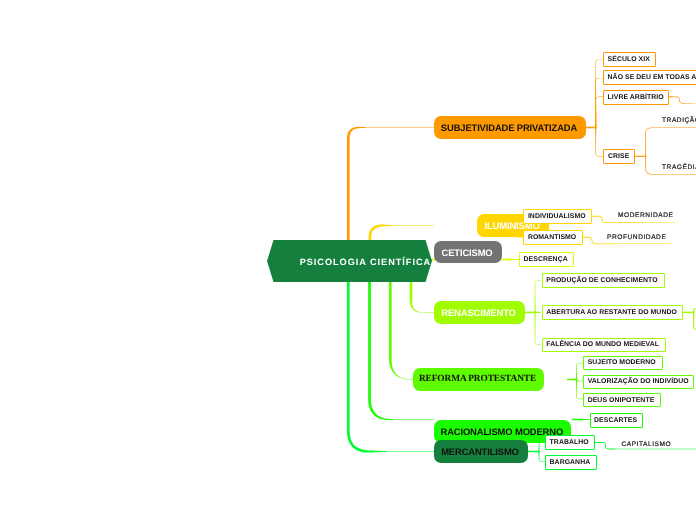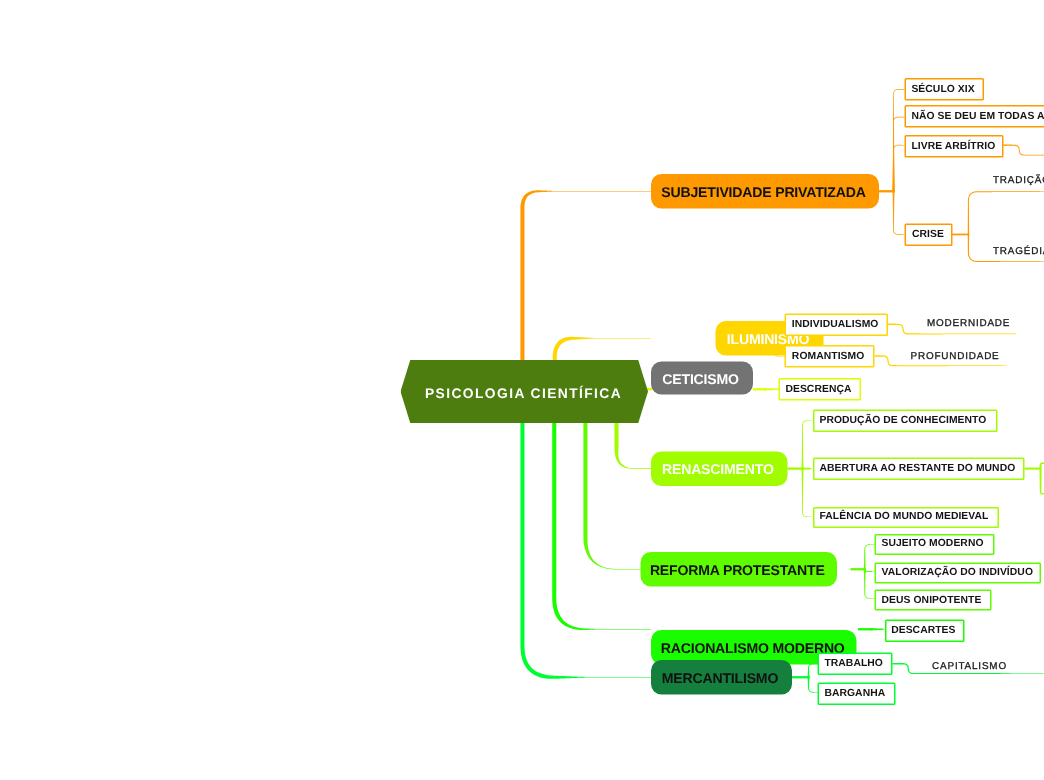--- a/index.html
+++ b/index.html
@@ -62,21 +62,21 @@
       <path d="M 595.00 443.05 L 595.80 443.01 L 596.60 443.00 L 597.40 442.99 L 598.20 442.98 L 599.00 442.97 L 599.80 442.97 L 600.60 442.96 L 601.40 442.95 L 602.17 442.95 L 602.93 443.04 L 603.62 443.15 L 604.18 443.49 L 604.61 443.98 L 604.92 444.58 L 605.02 445.30 L 605.12 446.09 L 605.24 446.93 L 605.55 447.75 L 606.07 448.52 L 606.87 449.01 L 607.70 449.26 L 608.55 449.38 L 609.37 449.39 L 610.18 449.39 L 610.98 449.39 L 611.78 449.39 L 612.58 449.38 L 613.38 449.38 L 614.18 449.38 L 614.98 449.38 L 615.78 449.37 L 616.58 449.37 L 617.38 449.37 L 618.18 449.37 L 618.98 449.36 L 619.78 449.36 L 620.58 449.36 L 621.38 449.36 L 622.18 449.35 L 622.98 449.35 L 623.78 449.35 L 624.58 449.35 L 625.38 449.34 L 626.18 449.34 L 626.98 449.34 L 627.78 449.34 L 628.58 449.34 L 629.38 449.33 L 630.18 449.33 L 630.98 449.33 L 631.78 449.33 L 632.58 449.33 L 633.38 449.32 L 634.18 449.32 L 634.98 449.32 L 635.78 449.32 L 636.58 449.32 L 637.38 449.31 L 638.18 449.31 L 638.98 449.31 L 639.78 449.31 L 640.58 449.31 L 641.38 449.31 L 642.18 449.30 L 642.98 449.30 L 643.78 449.30 L 644.58 449.30 L 645.38 449.30 L 646.18 449.30 L 646.98 449.29 L 647.78 449.29 L 648.58 449.29 L 649.38 449.29 L 650.18 449.29 L 650.98 449.29 L 651.78 449.28 L 652.58 449.28 L 653.38 449.28 L 654.18 449.28 L 654.98 449.28 L 655.78 449.28 L 656.58 449.27 L 657.38 449.27 L 658.18 449.27 L 658.98 449.27 L 659.78 449.27 L 660.58 449.27 L 661.38 449.27 L 662.18 449.26 L 662.98 449.26 L 663.78 449.26 L 664.58 449.26 L 665.38 449.26 L 666.18 449.26 L 666.98 449.26 L 667.78 449.25 L 668.58 449.25 L 669.38 449.25 L 670.18 449.25 L 670.98 449.25 L 671.78 449.25 L 672.58 449.25 L 673.38 449.25 L 674.18 449.24 L 674.98 449.24 L 675.78 449.24 L 676.58 449.24 L 677.38 449.24 L 678.18 449.24 L 678.98 449.24 L 679.78 449.23 L 680.58 449.23 L 681.38 449.23 L 682.18 449.23 L 682.98 449.23 L 683.78 449.23 L 684.58 449.23 L 685.38 449.23 L 686.18 449.22 L 686.98 449.22 L 687.78 449.22 L 688.58 449.22 L 689.38 449.22 L 690.18 449.22 L 690.98 449.22 L 691.78 449.22 L 692.58 449.22 L 693.38 449.21 L 694.18 449.21 L 694.98 449.21 L 695.78 449.21 L 696.00 449.21 L 696.00 448.79 L 695.78 448.79 L 694.98 448.79 L 694.18 448.79 L 693.38 448.79 L 692.58 448.78 L 691.78 448.78 L 690.98 448.78 L 690.18 448.78 L 689.38 448.78 L 688.58 448.78 L 687.78 448.78 L 686.98 448.78 L 686.18 448.78 L 685.38 448.77 L 684.58 448.77 L 683.78 448.77 L 682.98 448.77 L 682.18 448.77 L 681.38 448.77 L 680.58 448.77 L 679.78 448.77 L 678.98 448.76 L 678.18 448.76 L 677.38 448.76 L 676.58 448.76 L 675.78 448.76 L 674.98 448.76 L 674.18 448.76 L 673.38 448.75 L 672.58 448.75 L 671.78 448.75 L 670.98 448.75 L 670.18 448.75 L 669.38 448.75 L 668.58 448.75 L 667.78 448.75 L 666.98 448.74 L 666.18 448.74 L 665.38 448.74 L 664.58 448.74 L 663.78 448.74 L 662.98 448.74 L 662.18 448.74 L 661.38 448.73 L 660.58 448.73 L 659.78 448.73 L 658.98 448.73 L 658.18 448.73 L 657.38 448.73 L 656.58 448.73 L 655.78 448.72 L 654.98 448.72 L 654.18 448.72 L 653.38 448.72 L 652.58 448.72 L 651.78 448.72 L 650.98 448.71 L 650.18 448.71 L 649.38 448.71 L 648.58 448.71 L 647.78 448.71 L 646.98 448.71 L 646.18 448.70 L 645.38 448.70 L 644.58 448.70 L 643.78 448.70 L 642.98 448.70 L 642.18 448.70 L 641.38 448.69 L 640.58 448.69 L 639.78 448.69 L 638.98 448.69 L 638.18 448.69 L 637.38 448.69 L 636.58 448.68 L 635.78 448.68 L 634.98 448.68 L 634.18 448.68 L 633.38 448.68 L 632.58 448.67 L 631.78 448.67 L 630.98 448.67 L 630.18 448.67 L 629.38 448.67 L 628.58 448.66 L 627.78 448.66 L 626.98 448.66 L 626.18 448.66 L 625.38 448.66 L 624.58 448.65 L 623.78 448.65 L 622.98 448.65 L 622.18 448.65 L 621.38 448.64 L 620.58 448.64 L 619.78 448.64 L 618.98 448.64 L 618.18 448.63 L 617.38 448.63 L 616.58 448.63 L 615.78 448.63 L 614.98 448.62 L 614.18 448.62 L 613.38 448.62 L 612.58 448.62 L 611.78 448.61 L 610.98 448.61 L 610.18 448.61 L 609.38 448.61 L 608.61 448.59 L 607.87 448.48 L 607.20 448.27 L 606.63 447.94 L 606.29 447.38 L 606.05 446.73 L 605.95 445.98 L 605.85 445.19 L 605.73 444.32 L 605.33 443.51 L 604.74 442.82 L 603.93 442.33 L 603.06 442.16 L 602.23 442.05 L 601.40 442.05 L 600.60 442.04 L 599.80 442.03 L 599.00 442.03 L 598.20 442.02 L 597.40 442.01 L 596.60 442.00 L 595.80 441.99 L 595.00 441.95 Z" fill="#00FC33" stroke="none"></path>
       <path d="M 669.00 97.35 L 669.80 97.28 L 670.60 97.26 L 671.40 97.24 L 672.20 97.23 L 673.00 97.21 L 673.80 97.20 L 674.60 97.19 L 675.40 97.18 L 676.18 97.17 L 676.94 97.26 L 677.65 97.38 L 678.23 97.72 L 678.68 98.24 L 679.00 98.85 L 679.11 99.58 L 679.20 100.38 L 679.32 101.20 L 679.58 102.01 L 680.06 102.78 L 680.82 103.26 L 681.62 103.54 L 682.45 103.65 L 683.27 103.68 L 684.08 103.68 L 684.88 103.67 L 685.68 103.67 L 686.48 103.66 L 687.28 103.66 L 688.08 103.65 L 688.88 103.65 L 689.68 103.64 L 690.48 103.64 L 691.28 103.63 L 692.08 103.63 L 692.88 103.63 L 693.68 103.62 L 694.48 103.62 L 695.28 103.61 L 696.00 103.61 L 696.00 103.19 L 695.28 103.19 L 694.48 103.18 L 693.68 103.18 L 692.88 103.17 L 692.08 103.17 L 691.28 103.17 L 690.48 103.16 L 689.68 103.16 L 688.88 103.15 L 688.08 103.15 L 687.28 103.14 L 686.48 103.14 L 685.68 103.13 L 684.88 103.13 L 684.08 103.12 L 683.28 103.12 L 682.51 103.08 L 681.76 102.97 L 681.08 102.72 L 680.50 102.35 L 680.15 101.75 L 679.94 101.06 L 679.84 100.30 L 679.76 99.50 L 679.64 98.65 L 679.25 97.86 L 678.68 97.19 L 677.90 96.71 L 677.05 96.54 L 676.22 96.43 L 675.40 96.42 L 674.60 96.41 L 673.80 96.40 L 673.00 96.39 L 672.20 96.37 L 671.40 96.36 L 670.60 96.34 L 669.80 96.32 L 669.00 96.25 Z" fill="#FF9900" stroke="none"></path>
       <path d="M 634.50 156.88 L 635.30 156.88 L 636.10 156.88 L 636.90 156.88 L 637.70 156.88 L 638.50 156.88 L 639.30 156.88 L 640.10 156.88 L 640.90 156.88 L 641.70 156.88 L 642.50 156.88 L 643.30 156.88 L 644.10 156.88 L 644.90 156.88 L 645.70 156.88 L 646.20 156.88 L 646.20 155.73 L 645.70 155.73 L 644.90 155.73 L 644.10 155.73 L 643.30 155.73 L 642.50 155.73 L 641.70 155.73 L 640.90 155.73 L 640.10 155.73 L 639.30 155.73 L 638.50 155.73 L 637.70 155.73 L 636.90 155.73 L 636.10 155.73 L 635.30 155.73 L 634.50 155.73 Z" fill="#FF9900" stroke="none"></path>
       <path d="M 646.10 156.30 L 646.07 155.50 L 646.06 154.70 L 646.05 153.90 L 646.04 153.10 L 646.03 152.30 L 646.03 151.50 L 646.02 150.70 L 646.02 149.90 L 646.01 149.10 L 646.01 148.30 L 646.00 147.50 L 646.00 146.70 L 645.99 145.90 L 645.99 145.10 L 645.99 144.30 L 645.98 143.50 L 645.98 142.70 L 645.97 141.90 L 645.97 141.10 L 645.97 140.30 L 645.96 139.50 L 645.96 138.70 L 645.96 137.90 L 645.95 137.10 L 645.95 136.30 L 645.95 135.50 L 645.95 134.70 L 645.94 133.91 L 646.00 133.13 L 646.07 132.36 L 646.23 131.62 L 646.47 130.90 L 646.82 130.25 L 647.25 129.65 L 647.82 129.18 L 648.42 128.75 L 649.14 128.51 L 649.86 128.27 L 650.62 128.21 L 651.41 128.13 L 652.19 128.11 L 652.99 128.11 L 653.79 128.11 L 654.59 128.10 L 655.39 128.10 L 656.19 128.10 L 656.99 128.10 L 657.79 128.09 L 658.59 128.09 L 659.39 128.09 L 660.19 128.09 L 660.99 128.09 L 661.79 128.08 L 662.59 128.08 L 663.39 128.08 L 664.19 128.08 L 664.99 128.08 L 665.79 128.07 L 666.59 128.07 L 667.39 128.07 L 668.19 128.07 L 668.99 128.07 L 669.79 128.06 L 670.59 128.06 L 671.39 128.06 L 672.19 128.06 L 672.99 128.06 L 673.79 128.06 L 674.59 128.05 L 675.39 128.05 L 676.19 128.05 L 676.99 128.05 L 677.79 128.05 L 678.59 128.05 L 679.39 128.04 L 680.19 128.04 L 680.99 128.04 L 681.79 128.04 L 682.59 128.04 L 683.39 128.03 L 684.19 128.03 L 684.99 128.03 L 685.79 128.03 L 686.59 128.03 L 687.39 128.03 L 688.19 128.03 L 688.99 128.02 L 689.79 128.02 L 690.59 128.02 L 691.39 128.02 L 692.19 128.02 L 692.99 128.02 L 693.79 128.01 L 694.59 128.01 L 695.39 128.01 L 696.00 128.01 L 696.00 127.59 L 695.39 127.59 L 694.59 127.59 L 693.79 127.59 L 692.99 127.58 L 692.19 127.58 L 691.39 127.58 L 690.59 127.58 L 689.79 127.58 L 688.99 127.58 L 688.19 127.57 L 687.39 127.57 L 686.59 127.57 L 685.79 127.57 L 684.99 127.57 L 684.19 127.57 L 683.39 127.57 L 682.59 127.56 L 681.79 127.56 L 680.99 127.56 L 680.19 127.56 L 679.39 127.56 L 678.59 127.55 L 677.79 127.55 L 676.99 127.55 L 676.19 127.55 L 675.39 127.55 L 674.59 127.55 L 673.79 127.54 L 672.99 127.54 L 672.19 127.54 L 671.39 127.54 L 670.59 127.54 L 669.79 127.54 L 668.99 127.53 L 668.19 127.53 L 667.39 127.53 L 666.59 127.53 L 665.79 127.53 L 664.99 127.52 L 664.19 127.52 L 663.39 127.52 L 662.59 127.52 L 661.79 127.52 L 660.99 127.51 L 660.19 127.51 L 659.39 127.51 L 658.59 127.51 L 657.79 127.51 L 656.99 127.50 L 656.19 127.50 L 655.39 127.50 L 654.59 127.50 L 653.79 127.49 L 652.99 127.49 L 652.18 127.49 L 651.37 127.51 L 650.56 127.58 L 649.73 127.65 L 648.94 127.91 L 648.13 128.18 L 647.43 128.67 L 646.77 129.20 L 646.27 129.90 L 645.86 130.64 L 645.59 131.44 L 645.40 132.25 L 645.32 133.07 L 645.26 133.89 L 645.25 134.70 L 645.25 135.50 L 645.25 136.30 L 645.25 137.10 L 645.24 137.90 L 645.24 138.70 L 645.24 139.50 L 645.23 140.30 L 645.23 141.10 L 645.23 141.90 L 645.22 142.70 L 645.22 143.50 L 645.21 144.30 L 645.21 145.10 L 645.21 145.90 L 645.20 146.70 L 645.20 147.50 L 645.19 148.30 L 645.19 149.10 L 645.18 149.90 L 645.18 150.70 L 645.17 151.50 L 645.17 152.30 L 645.16 153.10 L 645.15 153.90 L 645.14 154.70 L 645.13 155.50 L 645.10 156.30 Z" fill="#FF9900" stroke="none"></path>
       <path d="M 645.10 156.30 L 645.13 157.10 L 645.15 157.90 L 645.16 158.70 L 645.16 159.50 L 645.17 160.30 L 645.18 161.10 L 645.18 161.90 L 645.19 162.70 L 645.20 163.50 L 645.20 164.30 L 645.21 165.10 L 645.21 165.90 L 645.22 166.70 L 645.22 167.50 L 645.22 168.32 L 645.30 169.13 L 645.38 169.96 L 645.59 170.77 L 645.87 171.57 L 646.30 172.30 L 646.81 173.00 L 647.50 173.52 L 648.22 173.98 L 649.03 174.25 L 649.83 174.48 L 650.66 174.55 L 651.47 174.62 L 652.29 174.63 L 653.09 174.63 L 653.89 174.63 L 654.69 174.62 L 655.49 174.62 L 656.29 174.62 L 657.09 174.61 L 657.89 174.61 L 658.69 174.61 L 659.49 174.61 L 660.29 174.60 L 661.09 174.60 L 661.89 174.60 L 662.69 174.60 L 663.49 174.59 L 664.29 174.59 L 665.09 174.59 L 665.89 174.59 L 666.69 174.58 L 667.49 174.58 L 668.29 174.58 L 669.09 174.58 L 669.89 174.57 L 670.69 174.57 L 671.49 174.57 L 672.29 174.57 L 673.09 174.57 L 673.89 174.56 L 674.69 174.56 L 675.49 174.56 L 676.29 174.56 L 677.09 174.55 L 677.89 174.55 L 678.69 174.55 L 679.49 174.55 L 680.29 174.55 L 681.09 174.54 L 681.89 174.54 L 682.69 174.54 L 683.49 174.54 L 684.29 174.54 L 685.09 174.54 L 685.89 174.53 L 686.69 174.53 L 687.49 174.53 L 688.29 174.53 L 689.09 174.53 L 689.89 174.52 L 690.69 174.52 L 691.49 174.52 L 692.29 174.52 L 693.09 174.52 L 693.89 174.51 L 694.69 174.51 L 695.49 174.51 L 696.00 174.51 L 696.00 174.09 L 695.49 174.09 L 694.69 174.09 L 693.89 174.09 L 693.09 174.08 L 692.29 174.08 L 691.49 174.08 L 690.69 174.08 L 689.89 174.08 L 689.09 174.07 L 688.29 174.07 L 687.49 174.07 L 686.69 174.07 L 685.89 174.07 L 685.09 174.06 L 684.29 174.06 L 683.49 174.06 L 682.69 174.06 L 681.89 174.06 L 681.09 174.06 L 680.29 174.05 L 679.49 174.05 L 678.69 174.05 L 677.89 174.05 L 677.09 174.05 L 676.29 174.04 L 675.49 174.04 L 674.69 174.04 L 673.89 174.04 L 673.09 174.03 L 672.29 174.03 L 671.49 174.03 L 670.69 174.03 L 669.89 174.03 L 669.09 174.02 L 668.29 174.02 L 667.49 174.02 L 666.69 174.02 L 665.89 174.01 L 665.09 174.01 L 664.29 174.01 L 663.49 174.01 L 662.69 174.00 L 661.89 174.00 L 661.09 174.00 L 660.29 174.00 L 659.49 173.99 L 658.69 173.99 L 657.89 173.99 L 657.09 173.99 L 656.29 173.98 L 655.49 173.98 L 654.69 173.98 L 653.89 173.97 L 653.09 173.97 L 652.29 173.97 L 651.51 173.96 L 650.72 173.88 L 649.96 173.81 L 649.23 173.59 L 648.52 173.36 L 647.91 172.95 L 647.32 172.51 L 646.90 171.91 L 646.52 171.27 L 646.29 170.56 L 646.11 169.83 L 646.04 169.06 L 645.98 168.28 L 645.98 167.50 L 645.98 166.70 L 645.99 165.90 L 645.99 165.10 L 646.00 164.30 L 646.00 163.50 L 646.01 162.70 L 646.02 161.90 L 646.02 161.10 L 646.03 160.30 L 646.04 159.50 L 646.04 158.70 L 646.05 157.90 L 646.07 157.10 L 646.10 156.30 Z" fill="#FF9900" stroke="none"></path>
       <path d="M 683.00 313.10 L 683.80 313.10 L 684.60 313.10 L 685.40 313.10 L 686.20 313.10 L 687.00 313.10 L 687.80 313.10 L 688.60 313.10 L 689.40 313.10 L 690.20 313.10 L 691.00 313.10 L 691.80 313.10 L 692.60 313.10 L 693.40 313.10 L 694.20 313.10 L 694.20 312.40 L 694.20 312.40 L 694.20 311.70 L 693.40 311.70 L 692.60 311.70 L 691.80 311.70 L 691.00 311.70 L 690.20 311.70 L 689.40 311.70 L 688.60 311.70 L 687.80 311.70 L 687.00 311.70 L 686.20 311.70 L 685.40 311.70 L 684.60 311.70 L 683.80 311.70 L 683.00 311.70 Z" fill="#A2FC00" stroke="none"></path>
       <path d="M 694.40 312.40 L 694.38 311.60 L 694.36 310.80 L 694.33 310.08 L 694.39 309.60 L 694.72 309.41 L 695.36 309.37 L 696.00 309.35 L 696.00 308.25 L 695.33 308.23 L 694.38 308.28 L 693.40 308.88 L 693.07 309.92 L 693.04 310.80 L 693.02 311.60 L 693.00 312.40 Z" fill="#A2FC00" stroke="none"></path>
       <path d="M 693.00 312.40 L 693.01 313.20 L 693.02 314.00 L 693.03 314.80 L 693.04 315.60 L 693.05 316.40 L 693.06 317.20 L 693.08 318.00 L 693.09 318.80 L 693.10 319.60 L 693.11 320.40 L 693.12 321.20 L 693.13 322.00 L 693.14 322.80 L 693.15 323.60 L 693.16 324.40 L 693.17 325.20 L 693.18 326.00 L 693.19 326.80 L 693.20 327.62 L 693.29 328.55 L 693.91 329.42 L 694.89 329.66 L 695.75 329.65 L 696.00 329.65 L 696.00 328.75 L 695.75 328.75 L 695.00 328.74 L 694.44 328.63 L 694.21 328.24 L 694.20 327.58 L 694.21 326.80 L 694.22 326.00 L 694.23 325.20 L 694.24 324.40 L 694.25 323.60 L 694.26 322.80 L 694.27 322.00 L 694.28 321.20 L 694.29 320.40 L 694.30 319.60 L 694.31 318.80 L 694.32 318.00 L 694.34 317.20 L 694.35 316.40 L 694.36 315.60 L 694.37 314.80 L 694.38 314.00 L 694.39 313.20 L 694.40 312.40 Z" fill="#A2FC00" stroke="none"></path>
     </svg>
 
-  <div class="node" id="root-node" style="background: #4d7c0f; color: rgb(255, 255, 255);">
+  <div class="node" id="root-node" style="background: #15803d; color: rgb(255, 255, 255); justify-content: flex-end;">
     <span>PSICOLOGIA CIENTÍFICA</span>
   </div>
 
   <div class="node lvl1" style="left: 434.3px; top: 116.4px; width: 151.4px; height: 22.4px; background: rgb(255, 153, 0); color: rgb(17, 17, 17);">
     <span>SUBJETIVIDADE PRIVATIZADA</span>
   </div>
   <div class="node lvl2" style="left: 603px; top: 52px; width: 53px; height: 15px; border-color: rgb(255, 153, 0);">
     <span>SÉCULO XIX</span>
   </div>
   <div class="node lvl2" style="left: 603px; top: 70px; width: 97px; height: 15px; border-color: rgb(255, 153, 0);">
@@ -124,21 +124,21 @@
   <div class="node lvl2" style="left: 541.7px; top: 273px; width: 123.2px; height: 14.5px; border-color: rgb(162, 252, 0);">
     <span>PRODUÇÃO DE CONHECIMENTO</span>
   </div>
   <div class="node lvl2" style="left: 541.7px; top: 305.3px; width: 141.5px; height: 14.5px; border-color: rgb(162, 252, 0);">
     <span>ABERTURA AO RESTANTE DO MUNDO</span>
   </div>
   <div class="node lvl2" style="left: 541.7px; top: 337.5px; width: 124px; height: 14.5px; border-color: rgb(162, 252, 0);">
     <span>FALÊNCIA DO MUNDO MEDIEVAL</span>
   </div>
 
-  <div class="node lvl1" style="left: 427px; top: 368.3px; width: 131px; height: 22.4px; background: rgb(95, 252, 0); color: rgb(17, 17, 17);">
+  <div class="node lvl1" style="left: 413px; top: 368.3px; width: 131px; height: 22.4px; background: rgb(95, 252, 0); color: rgb(17, 17, 17); font-family: Liberation Serif, serif;">
     <span>REFORMA PROTESTANTE</span>
   </div>
   <div class="node lvl2" style="left: 583.1px; top: 355.5px; width: 79.5px; height: 14.5px; border-color: rgb(95, 252, 0);">
     <span>SUJEITO MODERNO</span>
   </div>
   <div class="node lvl2" style="left: 583.1px; top: 374.5px; width: 111px; height: 14.5px; border-color: rgb(95, 252, 0);">
     <span>VALORIZAÇÃO DO INDIVÍDUO</span>
   </div>
   <div class="node lvl2" style="left: 583.1px; top: 392.8px; width: 78px; height: 14.5px; border-color: rgb(95, 252, 0);">
     <span>DEUS ONIPOTENTE</span>

